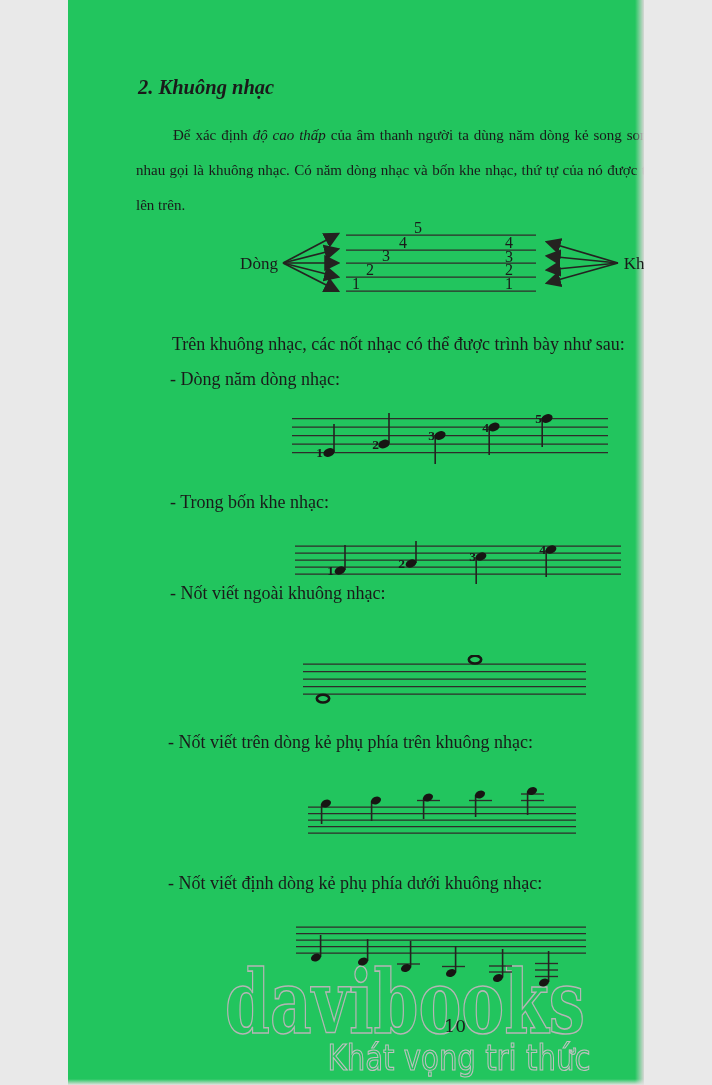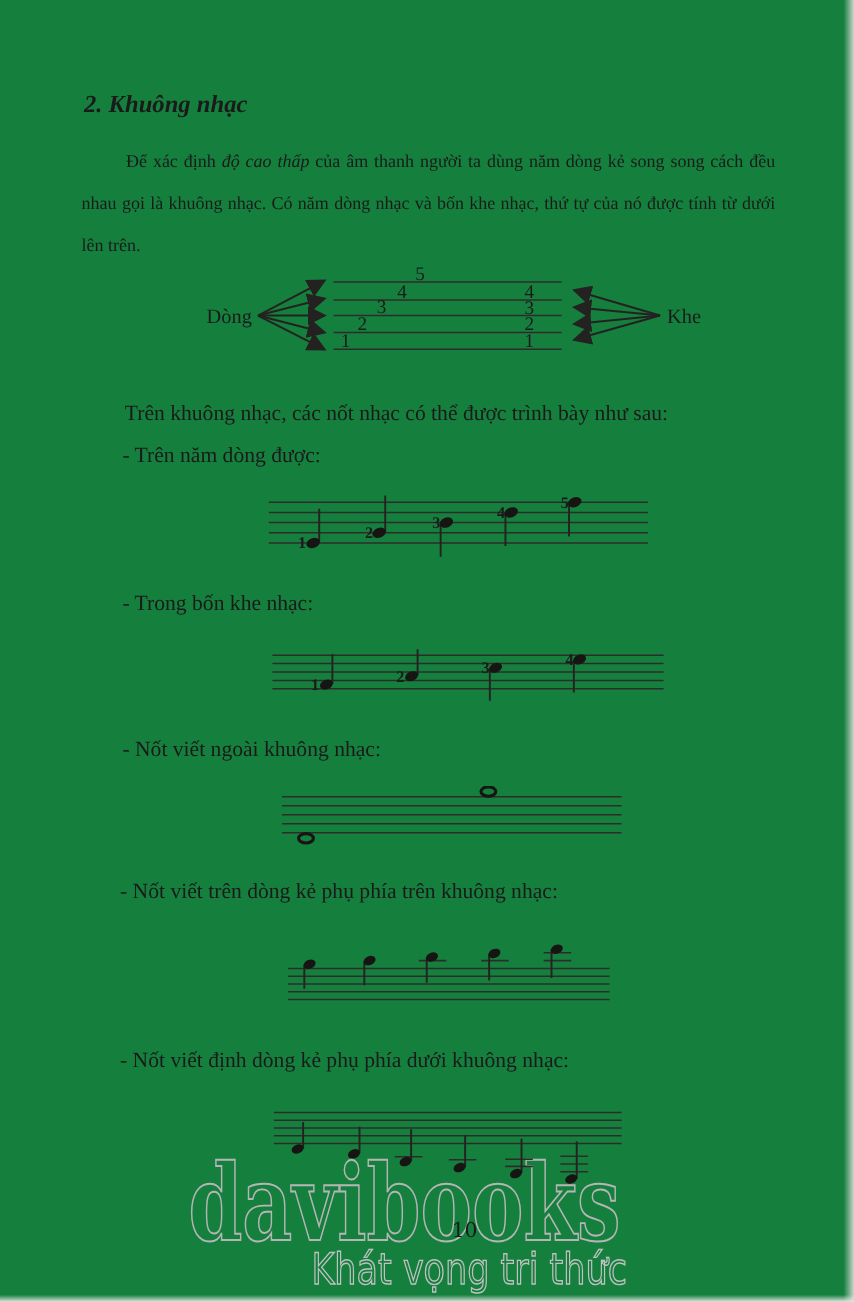--- a/index.html
+++ b/index.html
@@ -1,34 +1,34 @@
 <!DOCTYPE html>
 <html><head>
 <meta charset="utf-8">
 <style>
   html,body{margin:0;padding:0;background:#e9e9e9;}
   .page{
-    position:relative;width:712px;height:1085px;margin:0 auto;
-    background:#15803d;overflow:hidden;
+    position:relative;width:576px;height:1085px;margin:0 auto;
+    background:#22c55e;overflow:hidden;
     font-family:"Liberation Serif", serif;color:#1a1a1a;
   }
   .scan-edge-right{position:absolute;top:0;right:0;width:9px;height:100%;
     background:linear-gradient(to right, rgba(255,255,255,0), #d7d7d5);}
   .scan-edge-bottom{position:absolute;left:0;bottom:0;width:100%;height:6px;
     background:linear-gradient(to bottom, rgba(255,255,255,0), #e3e3e1);}
 
   .heading{position:absolute;left:70px;top:76px;margin:0;
     font-size:20.5px;font-weight:bold;font-style:italic;}
   .para{position:absolute;left:68px;top:118px;width:578px;margin:0;
     font-size:15px;line-height:35px;text-align:justify;text-indent:37px;}
   .line-text{position:absolute;margin:0;font-size:18px;white-space:nowrap;}
   .intro{left:104px;top:334px;}
   .lbl1{left:102px;top:369px;}
   .lbl2{left:102px;top:492px;}
-  .lbl3{left:102px;top:614px;}
+  .lbl3{left:102px;top:583px;}
   .lbl4{left:100px;top:732px;}
   .lbl5{left:100px;top:873px;}
 
   .fig{position:absolute;z-index:2;}
   .fig-diagram{left:160px;top:222px;}
   .fig-staff1{left:222px;top:405px;}
   .fig-staff2{left:225px;top:540px;}
   .fig-staff3{left:235px;top:655px;}
   .fig-staff4{left:240px;top:780px;}
   .fig-staff5{left:228px;top:922px;}
@@ -96,21 +96,21 @@
       <line class="arrow" x1="390" y1="41" x2="319" y2="20" marker-end="url(#ah)"></line>
       <line class="arrow" x1="390" y1="41" x2="319" y2="34" marker-end="url(#ah)"></line>
       <line class="arrow" x1="390" y1="41" x2="319" y2="48" marker-end="url(#ah)"></line>
       <line class="arrow" x1="390" y1="41" x2="319" y2="61" marker-end="url(#ah)"></line>
     </g>
     <text class="diag-label" x="31" y="47" text-anchor="middle">Dòng</text>
     <text class="diag-label" x="410" y="47" text-anchor="middle">Khe</text>
   </svg>
 
   <p class="line-text intro">Trên khuông nhạc, các nốt nhạc có thể được trình bày như sau:</p>
-  <p class="line-text lbl1">- Trên năm dòng được:</p>
+  <p class="line-text lbl1">- Dòng năm dòng nhạc:</p>
 
   <svg class="fig fig-staff1" width="320" height="65" viewBox="0 0 320 65">
     <g>
       <line class="staffline" x1="2" y1="13.5" x2="318" y2="13.5"></line>
       <line class="staffline" x1="2" y1="22" x2="318" y2="22"></line>
       <line class="staffline" x1="2" y1="30.5" x2="318" y2="30.5"></line>
       <line class="staffline" x1="2" y1="39" x2="318" y2="39"></line>
       <line class="staffline" x1="2" y1="47.5" x2="318" y2="47.5"></line>
     </g>
     <g>

